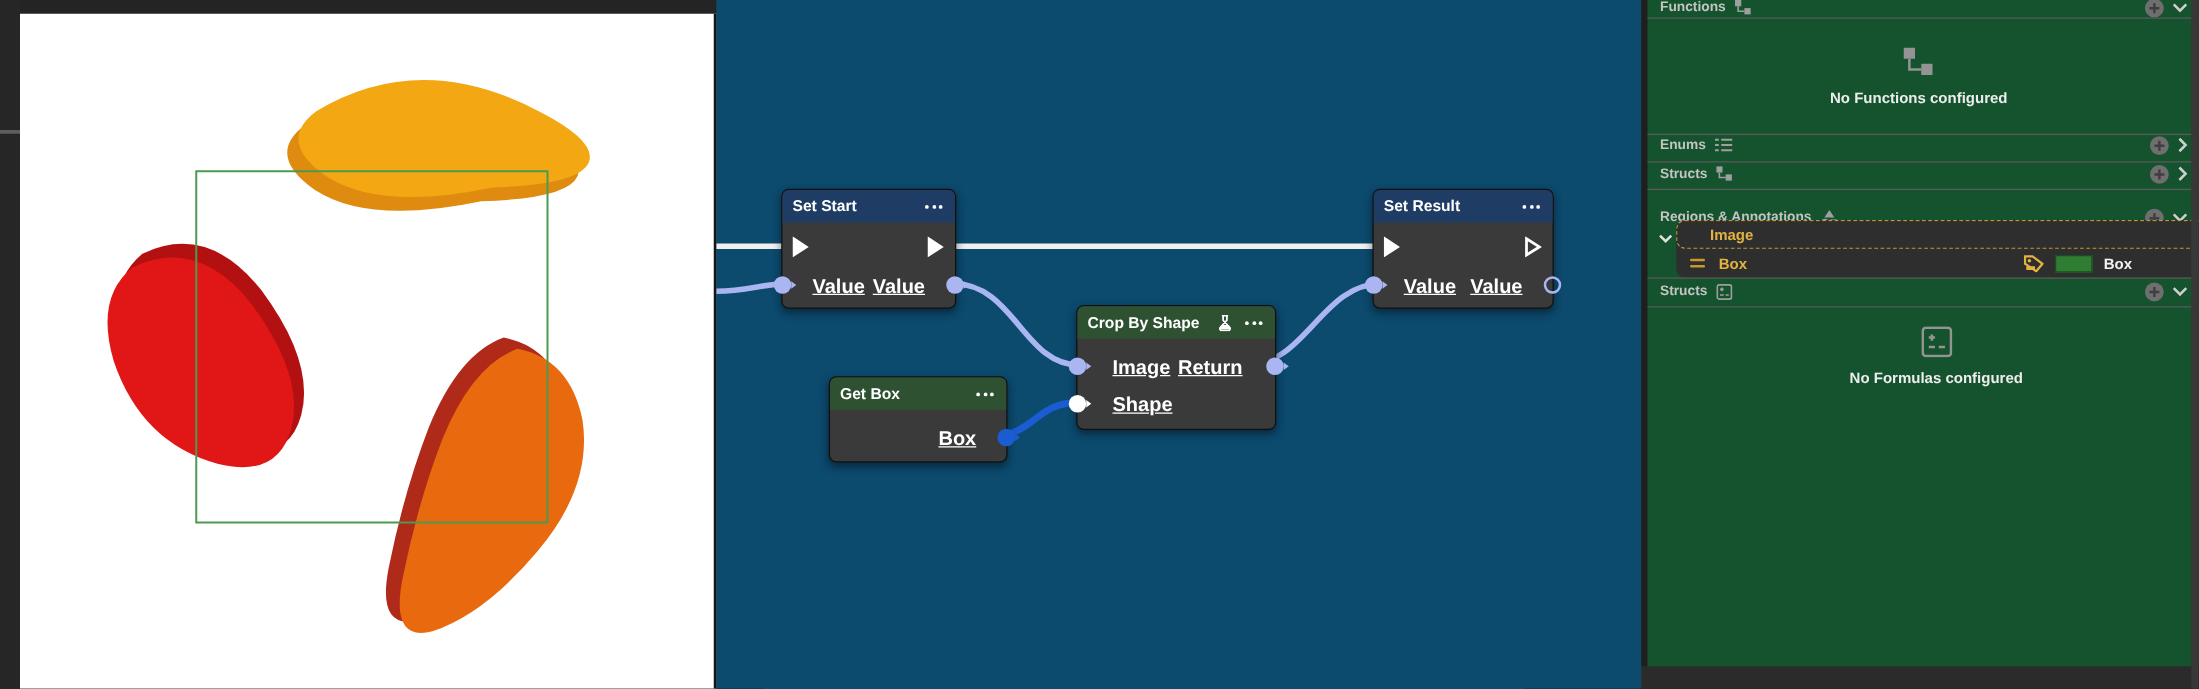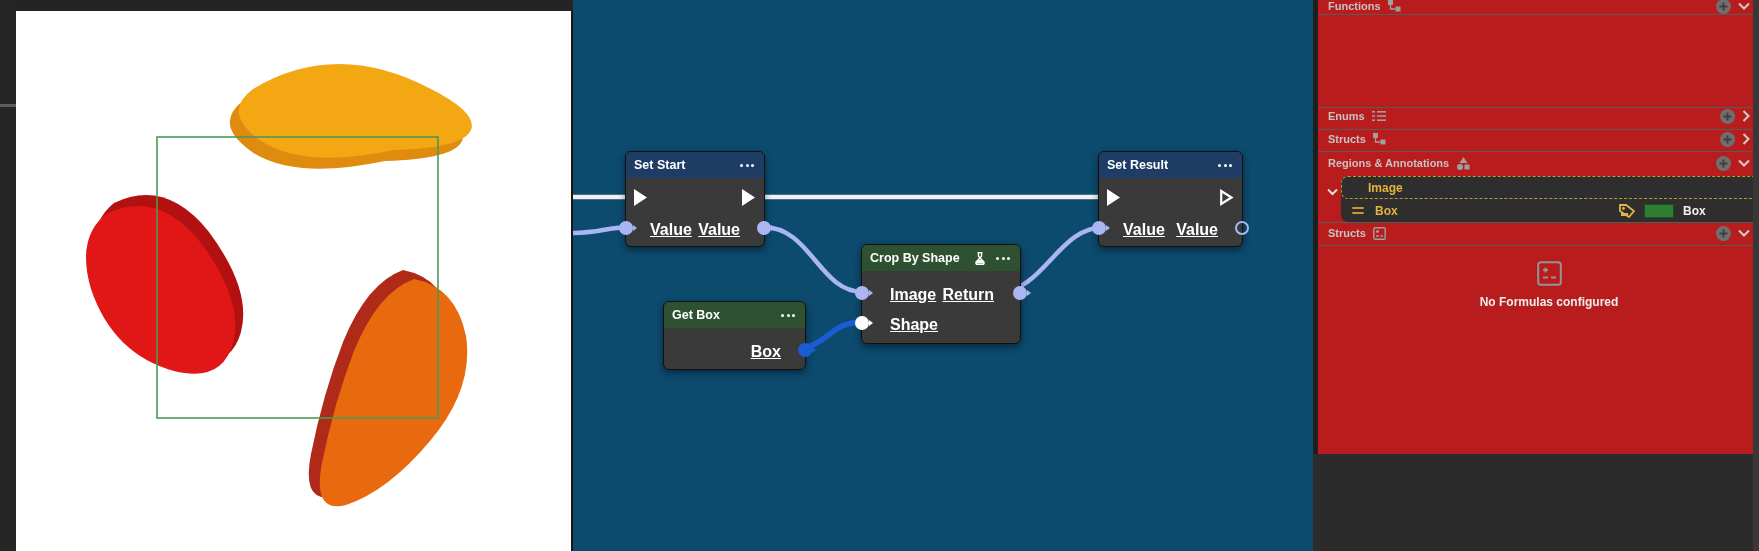--- a/index.html
+++ b/index.html
@@ -33,21 +33,21 @@
                        border-top:3px solid transparent; border-bottom:3px solid transparent; }
   .p-value { background:#a9b6f2; } .p-value.notch::after { border-left:4px solid #a9b6f2; }
   .p-white { background:#ffffff; } .p-white.notch::after { border-left:4px solid #ffffff; }
   .p-blue  { background:#1b5cd3; } .p-blue.notch::after  { border-left:4px solid #1b5cd3; }
   .p-hollow { background:transparent; border:2.5px solid #a9b6f2; }
   .port-label { position:absolute; font-size:16px; font-weight:bold; color:#fff; white-space:nowrap;text-decoration:underline; }
 
   .flask-icon { display:flex; margin-right:2px; }
 
   
-  #panel { position:absolute; left:1313px; top:0; width:446px; height:454px; background:#b91c1c;
+  #panel { position:absolute; left:1313px; top:0; width:446px; height:533px; background:#14532d;
            border-left:5px solid #1f1f1f; color:#c4c4c4; }
   .panel-row { position:absolute; left:0; right:0; height:22px; display:flex; align-items:center;
                padding:0 9px 0 10px; gap:7px; font-size:11px; font-weight:bold; color:#c4c4c4; cursor:pointer; }
   .panel-row .spacer { flex:1; }
   .divider { position:absolute; left:0; right:0; height:1px; background:#5a5a5a; }
   .add-btn { width:15px; height:15px; border-radius:50%; background:#6f6f6f; display:flex;
              align-items:center; justify-content:center; cursor:pointer; flex:none; }
   .add-btn svg { display:block; }
   .chev { display:flex; cursor:pointer; flex:none; }
 
@@ -209,20 +209,28 @@
           </svg>
         </span>
       <span class="chev">
         <svg width="12" height="8" viewBox="0 0 12 8">
             <path d="M1,1.5 L6,6.5 L11,1.5" stroke="#cfcfcf" stroke-width="2" fill="none"></path>
           </svg>
         </span>
     </div>
     <div class="divider" style="top:14px;"></div>
 
+    <div class="empty-state" style="top:15px; height:92px;">
+      <svg width="26" height="24" viewBox="0 0 26 24">
+        <rect x="1" y="0" width="9" height="9" fill="#949494"></rect>
+          <rect x="15" y="13" width="9" height="9" fill="#949494"></rect>
+        <path d="M5.5,9 V17.5 H15" stroke="#949494" stroke-width="2" fill="none"></path>
+        </svg>
+      <span class="txt">No Functions configured</span>
+    </div>
 
     <div class="divider" style="top:107px;"></div>
     <div class="panel-row" style="top:105px;">
       <span>Enums</span>
       <svg width="14" height="12" viewBox="0 0 14 12">
         <rect x="0" y="1" width="3" height="1.6" fill="#9f9f9f"></rect>
           <rect x="0" y="5.2" width="3" height="1.6" fill="#9f9f9f"></rect>
         <rect x="0" y="9.4" width="3" height="1.6" fill="#9f9f9f"></rect>
         <rect x="5" y="1" width="9" height="1.6" fill="#9f9f9f"></rect>
           <rect x="5" y="5.2" width="9" height="1.6" fill="#9f9f9f"></rect>
@@ -256,21 +264,21 @@
           </svg>
         </span>
       <span class="chev">
         <svg width="8" height="12" viewBox="0 0 8 12">
             <path d="M1.5,1 L6.5,6 L1.5,11" stroke="#cfcfcf" stroke-width="2" fill="none"></path>
           </svg>
         </span>
     </div>
     <div class="divider" style="top:151px;"></div>
 
-    <div class="panel-row" style="top:152px;align-items:center;">
+    <div class="panel-row" style="top:163px;align-items:center;">
       <span>Regions &amp; Annotations</span>
       <svg width="15" height="13" viewBox="0 0 15 13">
         <polygon points="7.5,0 11.5,6 3.5,6" fill="#9f9f9f"></polygon>
         <circle cx="4" cy="10" r="3" fill="#9f9f9f"></circle>
         <rect x="8.5" y="7.5" width="5" height="5" fill="#9f9f9f"></rect>
         </svg>
       <span class="spacer"></span>
       <span class="add-btn">
         <svg width="9" height="9" viewBox="0 0 9 9">
             <path d="M4.5,0.5 V8.5 M0.5,4.5 H8.5" stroke="#3f3f3f" stroke-width="2"></path>

